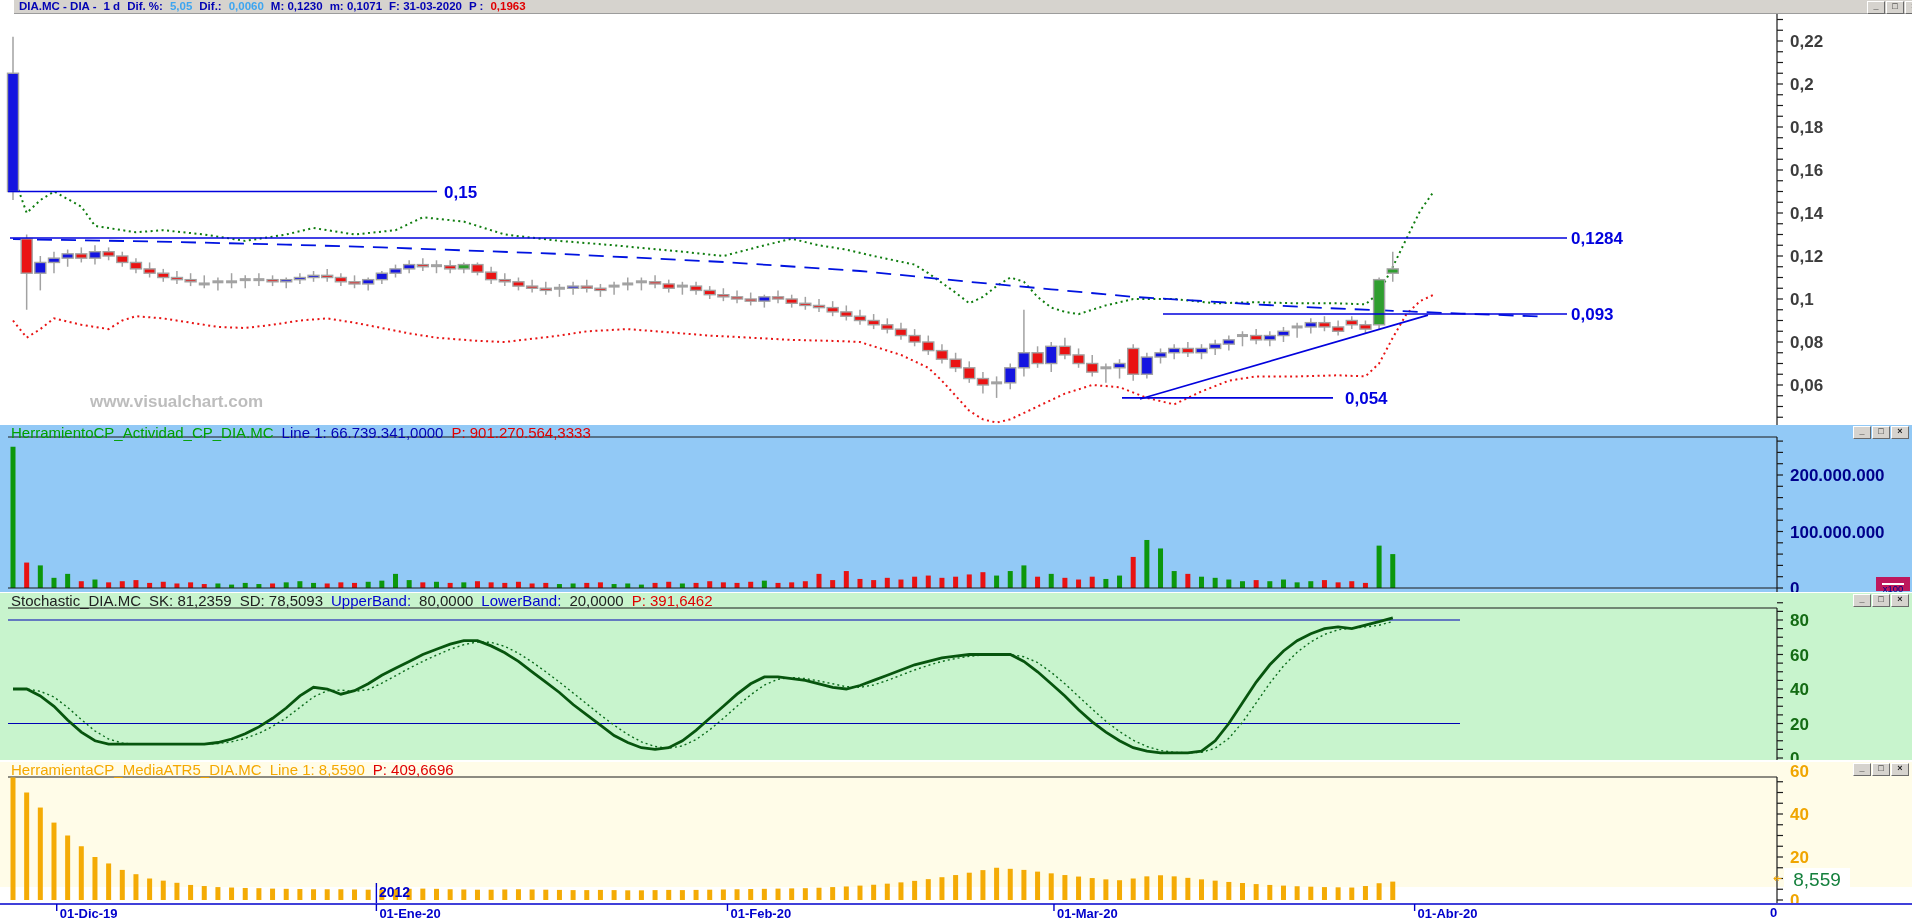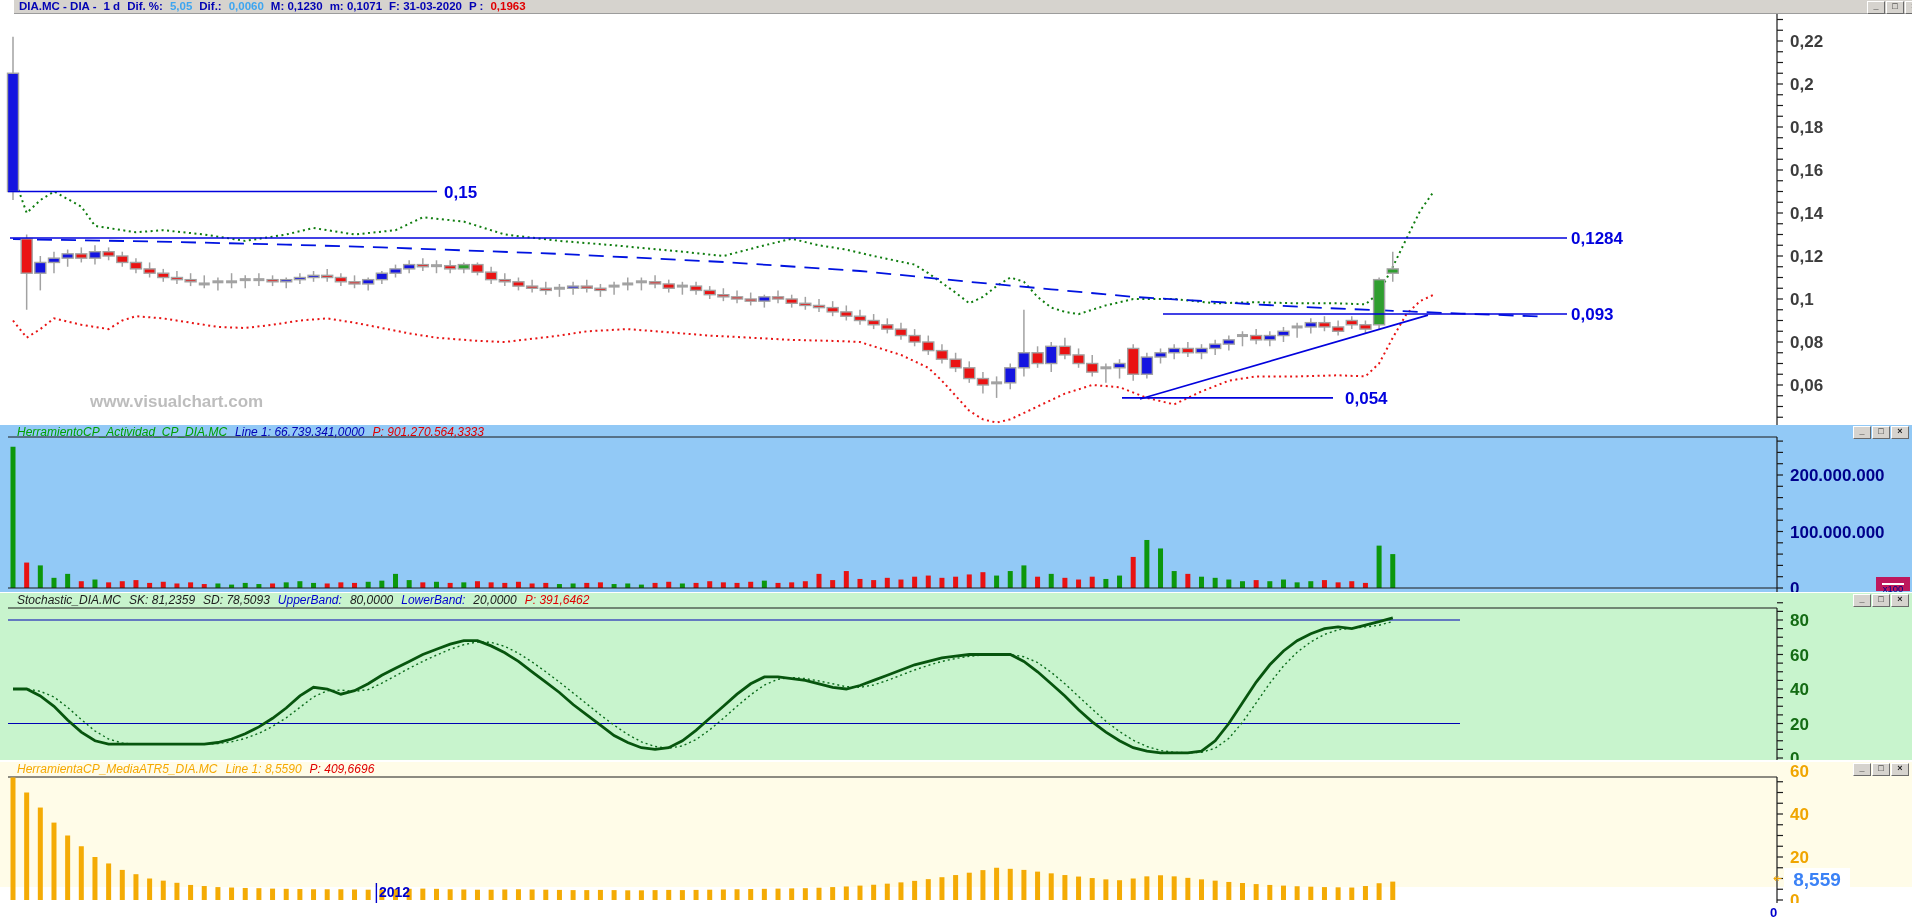--- a/index.html
+++ b/index.html
@@ -17,38 +17,38 @@
     font-size:9px;line-height:9px;text-align:center;color:#1a1a1a;vertical-align:top;margin-left:1px;
     font-weight:bold;}
   
   .panel{position:absolute;left:0;width:1912px;}
   #panel-price{top:14px;height:411px;background:#ffffff;}
   #panel-volume{top:425px;height:167px;background:#92c9f6;}
   #panel-stoch{top:593px;height:167px;background:#c8f4cd;}
   #panel-atr{top:762px;height:125px;background:#fffce8;}
   #timeaxis{position:absolute;left:0;top:903px;width:1912px;height:19px;background:#ffffff;}
   .panel svg, #timeaxis svg{position:absolute;left:0;top:0;}
-  .phead{position:absolute;left:17px;top:1px;height:13px;line-height:13px;font-size:12px;
-    white-space:nowrap;z-index:20;font-style:italic;}
+  .phead{position:absolute;left:11px;top:1px;height:13px;line-height:13px;font-size:15px;
+    white-space:nowrap;z-index:20;}
   .phead span{margin-right:8px;}
   
   text{font-family:"Liberation Sans",sans-serif;}
   .axis-price{font-size:17px;font-weight:bold;fill:#3d3d3d;}
   .axis-vol{font-size:17px;font-weight:bold;fill:#00008c;}
   .axis-stoch{font-size:17px;font-weight:bold;fill:#136b13;}
   .axis-atr{font-size:17px;font-weight:bold;fill:#f0a500;}
   .lvl{font-size:17px;font-weight:bold;fill:#0202dd;}
   .wm{font-size:17px;font-weight:bold;fill:#bdbdbd;}
   .date{font-size:13px;font-weight:bold;fill:#0000cc;}
   
   #x100-badge{position:absolute;left:1876px;top:577px;width:34px;height:14px;background:#ffffff;
     border:6px solid #be185d;box-sizing:border-box;font-size:9.5px;line-height:12px;text-align:center;
     color:#00008c;z-index:25;}
   #atr-value-box{position:absolute;left:1784px;top:868px;width:66px;height:24px;background:#ffffff;
-    z-index:25;font-size:19px;line-height:24px;font-weight:bold;color:#3b82f6;text-align:center;}
+    z-index:25;font-size:19px;line-height:24px;font-weight:normal;color:#15803d;text-align:center;}
   #atr-arrow{position:absolute;left:1773px;top:872px;font-size:11px;color:#f0a500;z-index:25;}
   #year-label{position:absolute;left:379px;top:884px;font-size:14px;font-weight:bold;color:#0000cc;z-index:25;}
   #origin-label{position:absolute;left:1770px;top:905px;font-size:13px;font-weight:bold;color:#0000cc;z-index:25;}
 </style>
 </head>
 <body>
 
 <div id="app">
   <div id="titlebar">
     <div id="quote-strip"><span style="color: rgb(2, 2, 180);">DIA.MC - DIA -</span><span style="color: rgb(2, 2, 180);">1 d</span><span style="color: rgb(2, 2, 180);">Dif. %:</span><span style="color: rgb(61, 165, 240);">5,05</span><span style="color: rgb(2, 2, 180);">Dif.:</span><span style="color: rgb(61, 165, 240);">0,0060</span><span style="color: rgb(2, 2, 180);">M: 0,1230</span><span style="color: rgb(2, 2, 180);">m: 0,1071</span><span style="color: rgb(2, 2, 180);">F: 31-03-2020</span><span style="color: rgb(2, 2, 180);">P :</span><span style="color: rgb(224, 0, 0);">0,1963</span></div>
@@ -630,19 +630,34 @@
           <line x1="1777" y1="30.5" x2="1783" y2="30.5" stroke="#1a1a1a" stroke-width="1.2"></line>
           <line x1="1777" y1="19.75" x2="1783" y2="19.75" stroke="#1a1a1a" stroke-width="1.2"></line>
           <text x="1790" y="15" class="axis-atr">60</text>
           <text x="1790" y="58" class="axis-atr">40</text>
           <text x="1790" y="101" class="axis-atr">20</text>
           <text x="1790" y="144" class="axis-atr">0</text>
         </g>
       </svg>
   </div>
 
+  <div id="timeaxis">
+    <svg id="svg-time" width="1912" height="19">
+        <line x1="0" y1="1" x2="1912" y2="1" stroke="#0000cc" stroke-width="1.6"></line>
+        <line x1="56.7152" y1="1" x2="56.7152" y2="8" stroke="#0000cc" stroke-width="1.4"></line>
+        <text x="59.7152" y="15" class="date">01-Dic-19</text>
+        <line x1="376.3826" y1="1" x2="376.3826" y2="8" stroke="#0000cc" stroke-width="1.4"></line>
+        <text x="379.3826" y="15" class="date">01-Ene-20</text>
+        <line x1="727.4703" y1="1" x2="727.4703" y2="8" stroke="#0000cc" stroke-width="1.4"></line>
+        <text x="730.4703" y="15" class="date">01-Feb-20</text>
+        <line x1="1053.9682" y1="1" x2="1053.9682" y2="8" stroke="#0000cc" stroke-width="1.4"></line>
+        <text x="1056.9682" y="15" class="date">01-Mar-20</text>
+        <line x1="1414.6185999999998" y1="1" x2="1414.6185999999998" y2="8" stroke="#0000cc" stroke-width="1.4"></line>
+        <text x="1417.6185999999998" y="15" class="date">01-Abr-20</text>
+      </svg>
+  </div>
 
   <div id="x100-badge">x100</div>
   <div id="atr-arrow">↞</div>
   <div id="atr-value-box">8,559</div>
   <div id="year-label">2012</div>
   <div id="origin-label">0</div>
 </div>
 
 </body></html>

